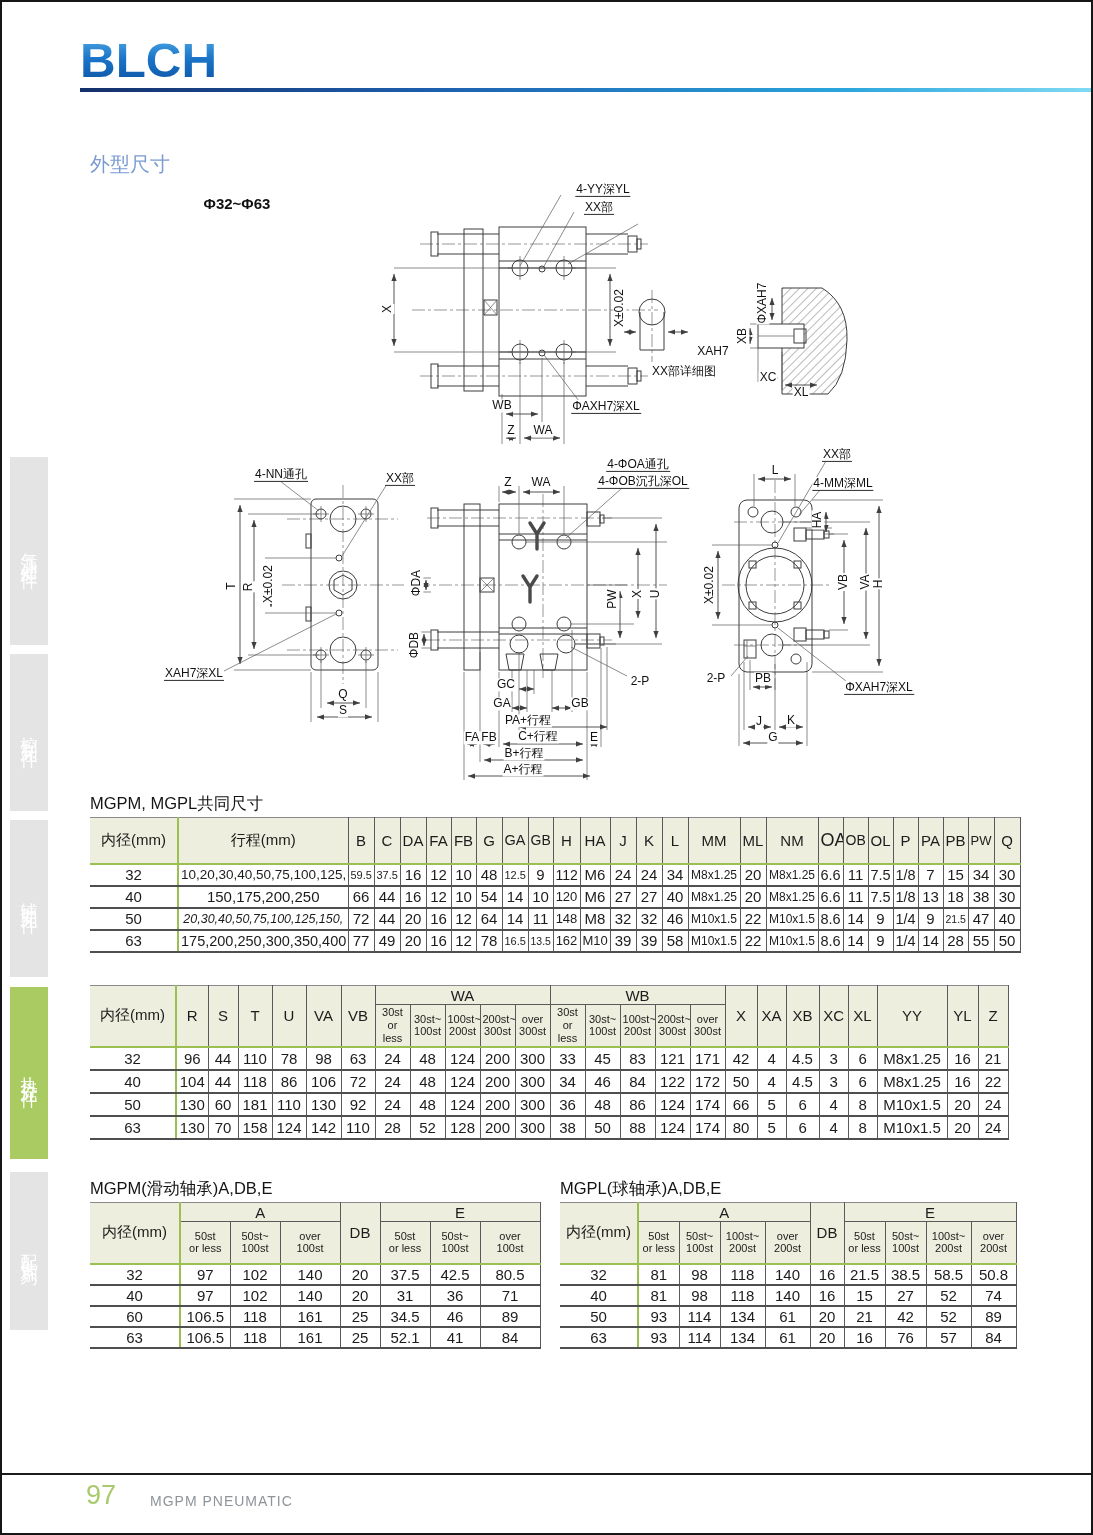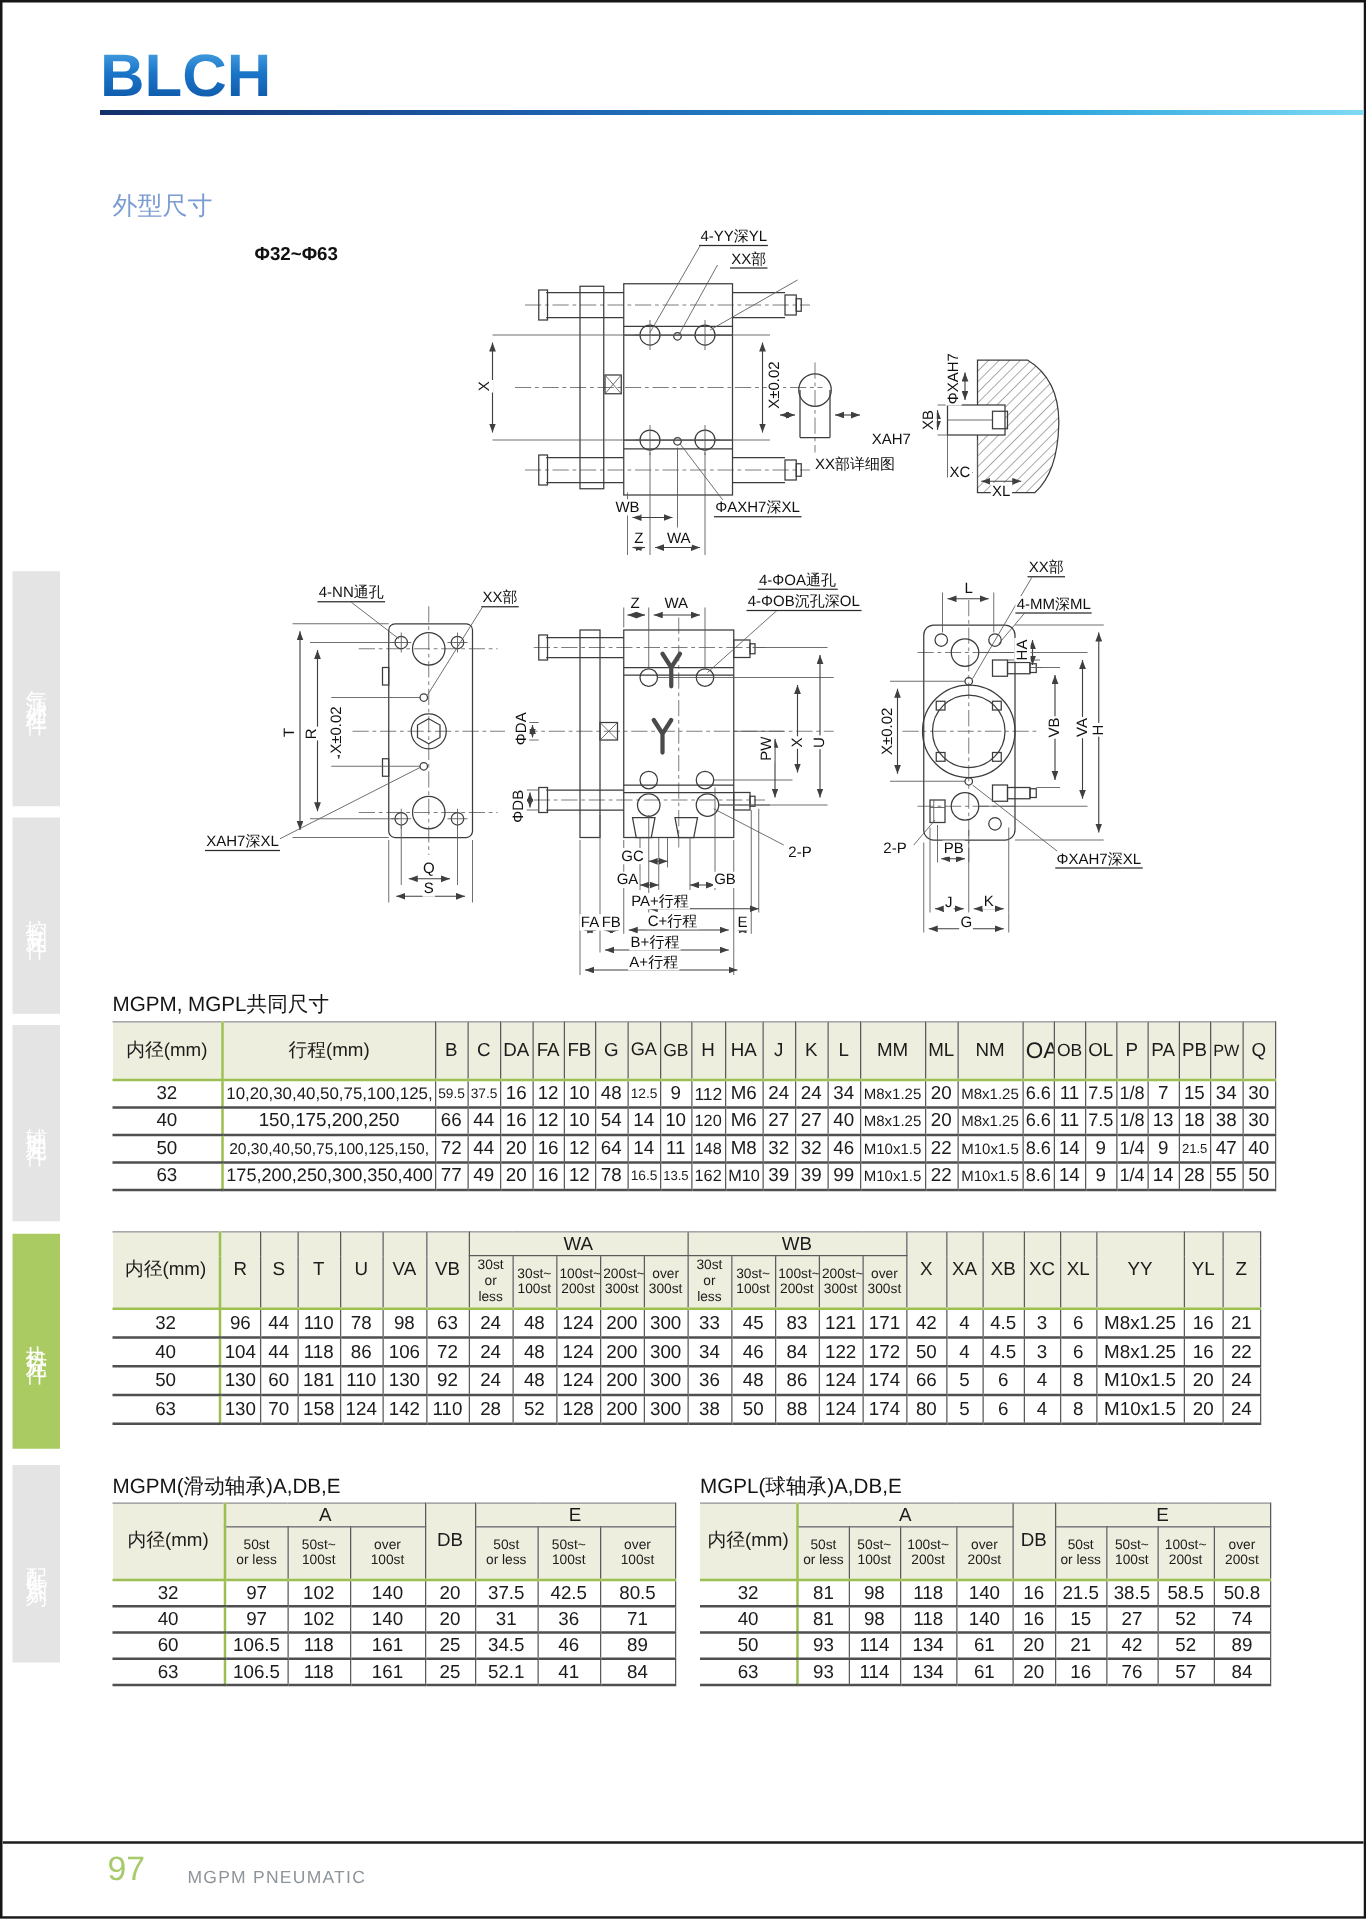--- a/index.html
+++ b/index.html
@@ -256,21 +256,21 @@
           <path class="dim" d="M671,505 H690"></path>
         <path class="thin" d="M662,480 V548 M693,508 V548 M725,480 V548 M657,492 V564 M725,548 V564"></path>
         <path class="dim" d="M666,545 H689"></path>
         <path class="dim" d="M697,545 H721"></path>
         <path class="dim" d="M661,561 H721"></path>
         <path class="thin" d="M744,279 L696,361 M749,295 L717,333 M649,494 L666,474 M769,503 L696,446"></path>
       </g>
     </svg>
 
     <span class="dl big" style="left:155px;top:22px">Φ32~Φ63</span>
-    <span class="dl lead" style="left:505px;top:8px">4-YY深YL</span>
+    <span class="dl lead" style="left:521px;top:8px">4-YY深YL</span>
     <span class="dl lead" style="left:517px;top:26px">XX部</span>
     <span class="dl v" style="left:306px;top:127px">X</span>
     <span class="dl v" style="left:538px;top:126px">X±0.02</span>
     <span class="dl" style="left:420px;top:224px">WB</span>
     <span class="dl" style="left:429px;top:249px">Z</span>
     <span class="dl" style="left:461px;top:249px">WA</span>
     <span class="dl lead" style="left:524px;top:225px">ΦAXH7深XL</span>
 
     <span class="dl v" style="left:681px;top:121px">ΦXAH7</span>
     <span class="dl v" style="left:661px;top:154px">XB</span>
@@ -437,21 +437,21 @@
           <td>11</td>
           <td style="font-size: 14.5px;">7.5</td>
           <td style="font-size: 14.5px;">1/8</td>
           <td>13</td>
           <td>18</td>
           <td>38</td>
           <td>30</td>
         </tr>
         <tr>
           <td>50</td>
-          <td style="font-size: 12.5px;">20,30,40,50,75,100,125,150,</td>
+          <td style="font-size: 12.5px; font-style: italic;">20,30,40,50,75,100,125,150,</td>
           <td>72</td>
           <td>44</td>
           <td>20</td>
           <td>16</td>
           <td>12</td>
           <td>64</td>
           <td>14</td>
           <td>11</td>
           <td style="font-size: 13px;">148</td>
           <td>M8</td>
@@ -478,21 +478,21 @@
           <td>20</td>
           <td>16</td>
           <td>12</td>
           <td>78</td>
           <td style="font-size: 11px;">16.5</td>
           <td style="font-size: 10.5px;">13.5</td>
           <td style="font-size: 13px;">162</td>
           <td style="font-size: 13px;">M10</td>
           <td>39</td>
           <td>39</td>
-          <td>99</td>
+          <td>58</td>
           <td style="font-size: 12px;">M10x1.5</td>
           <td>22</td>
           <td style="font-size: 12px;">M10x1.5</td>
           <td style="font-size: 14.5px;">8.6</td>
           <td>14</td>
           <td>9</td>
           <td style="font-size: 14.5px;">1/4</td>
           <td>14</td>
           <td>28</td>
           <td>55</td>

